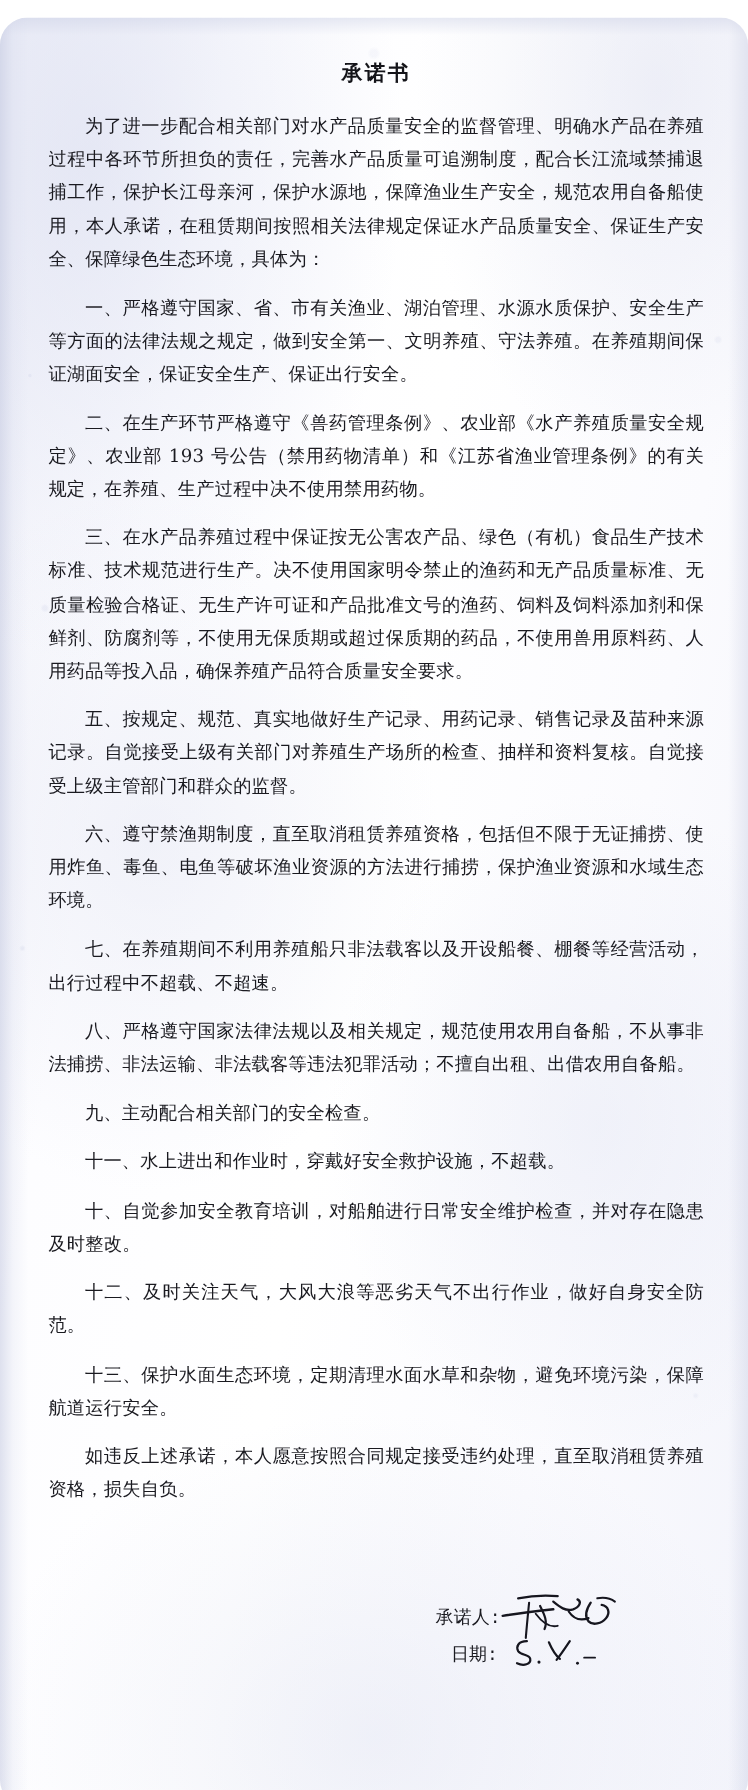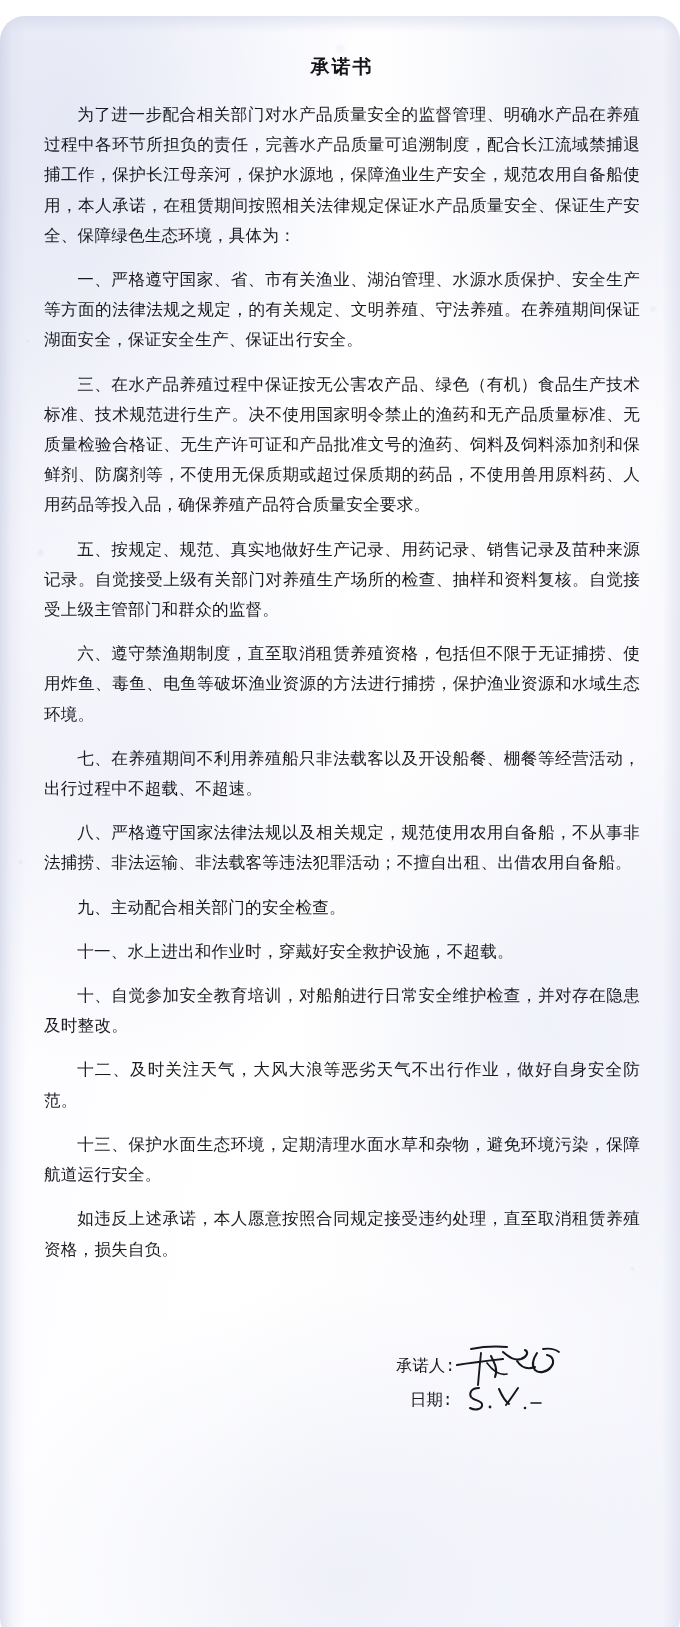--- a/index.html
+++ b/index.html
@@ -141,21 +141,22 @@
   <div class="edge-shadow-right"></div>
   <div class="edge-shadow-top"></div>
   <div class="scan-noise"></div>
 
   <div class="content">
 
     <h1 class="doc-title">承诺书</h1>
 
     <div class="body-block">
       <p class="para">为了进一步配合相关部门对水产品质量安全的监督管理、明确水产品在养殖过程中各环节所担负的责任，完善水产品质量可追溯制度，配合长江流域禁捕退捕工作，保护长江母亲河，保护水源地，保障渔业生产安全，规范农用自备船使用，本人承诺，在租赁期间按照相关法律规定保证水产品质量安全、保证生产安全、保障绿色生态环境，具体为：</p>
-      <p class="para">一、严格遵守国家、省、市有关渔业、湖泊管理、水源水质保护、安全生产等方面的法律法规之规定，的有关规定、文明养殖、守法养殖。在养殖期间保证湖面安全，保证安全生产、保证出行安全。</p>
+      <p class="para">一、严格遵守国家、省、市有关渔业、湖泊管理、水源水质保护、安全生产等方面的法律法规之规定，做到安全第一、文明养殖、守法养殖。在养殖期间保证湖面安全，保证安全生产、保证出行安全。</p>
+      <p class="para">二、在生产环节严格遵守《兽药管理条例》、农业部《水产养殖质量安全规定》、农业部 193 号公告（禁用药物清单）和《江苏省渔业管理条例》的有关规定，在养殖、生产过程中决不使用禁用药物。</p>
       <p class="para">三、在水产品养殖过程中保证按无公害农产品、绿色（有机）食品生产技术标准、技术规范进行生产。决不使用国家明令禁止的渔药和无产品质量标准、无质量检验合格证、无生产许可证和产品批准文号的渔药、饲料及饲料添加剂和保鲜剂、防腐剂等，不使用无保质期或超过保质期的药品，不使用兽用原料药、人用药品等投入品，确保养殖产品符合质量安全要求。</p>
       <p class="para">五、按规定、规范、真实地做好生产记录、用药记录、销售记录及苗种来源记录。自觉接受上级有关部门对养殖生产场所的检查、抽样和资料复核。自觉接受上级主管部门和群众的监督。</p>
       <p class="para">六、遵守禁渔期制度，直至取消租赁养殖资格，包括但不限于无证捕捞、使用炸鱼、毒鱼、电鱼等破坏渔业资源的方法进行捕捞，保护渔业资源和水域生态环境。</p>
       <p class="para">七、在养殖期间不利用养殖船只非法载客以及开设船餐、棚餐等经营活动，出行过程中不超载、不超速。</p>
       <p class="para">八、严格遵守国家法律法规以及相关规定，规范使用农用自备船，不从事非法捕捞、非法运输、非法载客等违法犯罪活动；不擅自出租、出借农用自备船。</p>
       <p class="para">九、主动配合相关部门的安全检查。</p>
       <p class="para">十一、水上进出和作业时，穿戴好安全救护设施，不超载。</p>
       <p class="para">十、自觉参加安全教育培训，对船舶进行日常安全维护检查，并对存在隐患及时整改。</p>
       <p class="para">十二、及时关注天气，大风大浪等恶劣天气不出行作业，做好自身安全防范。</p>
       <p class="para">十三、保护水面生态环境，定期清理水面水草和杂物，避免环境污染，保障航道运行安全。</p>

